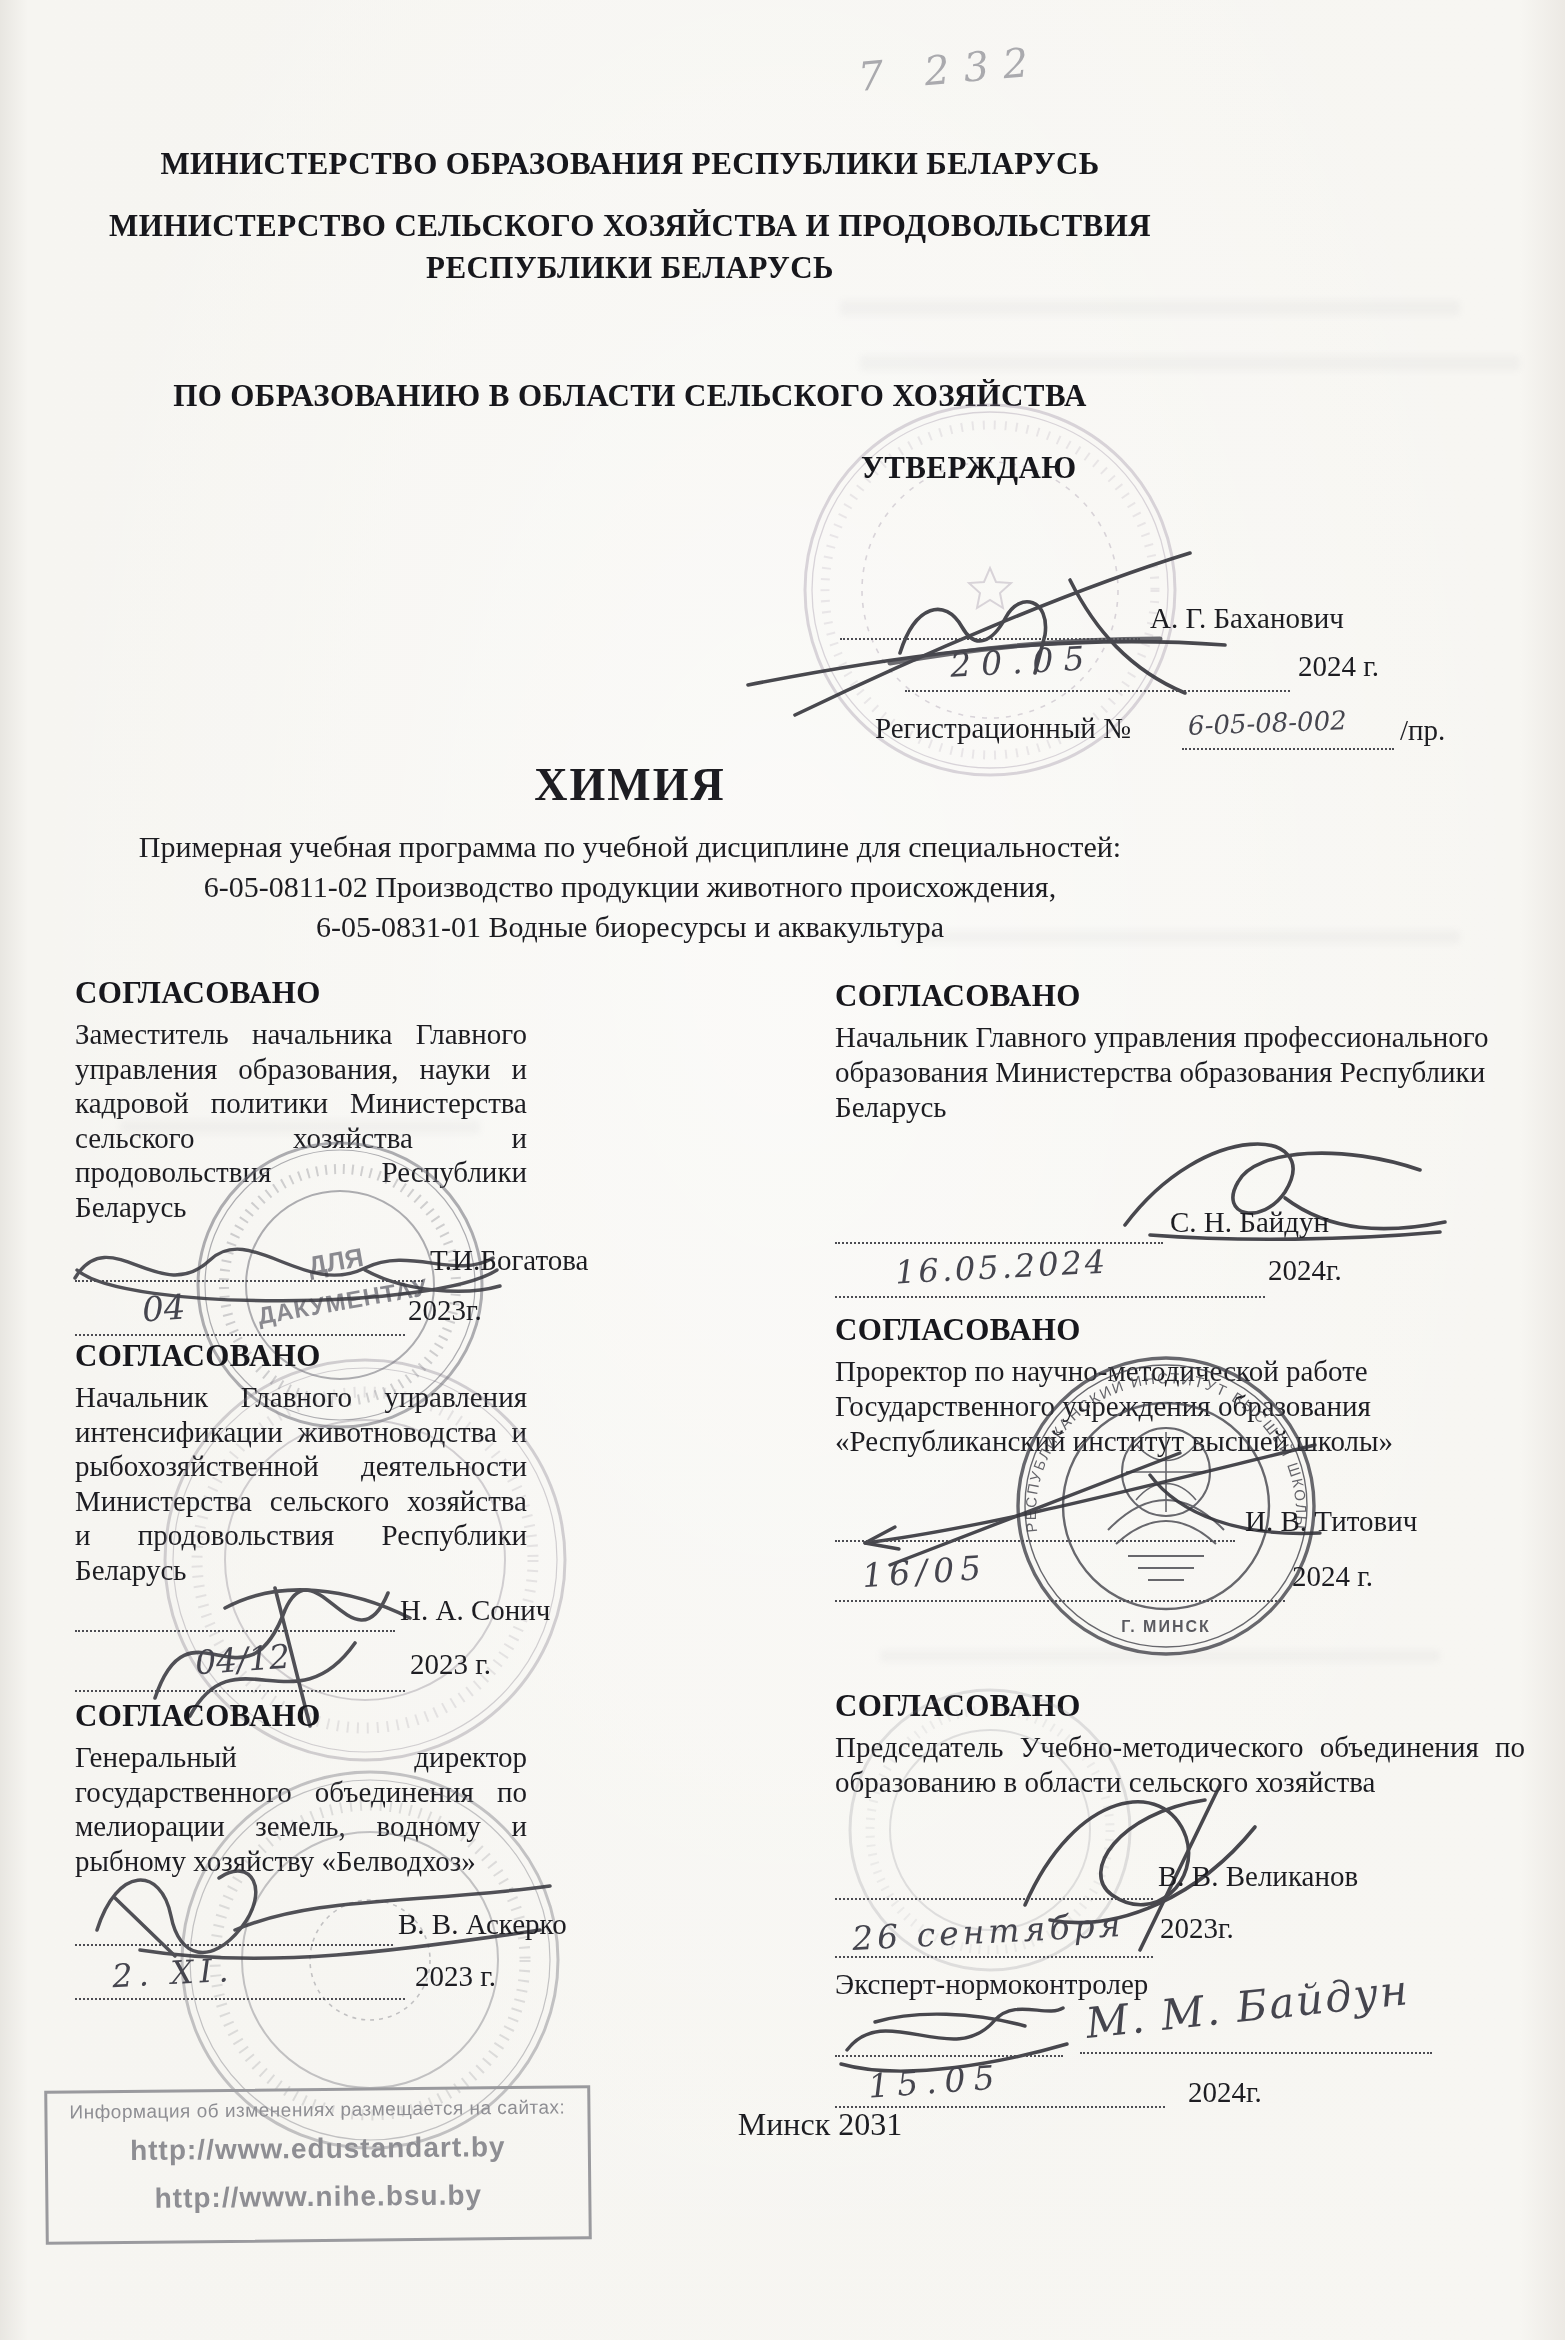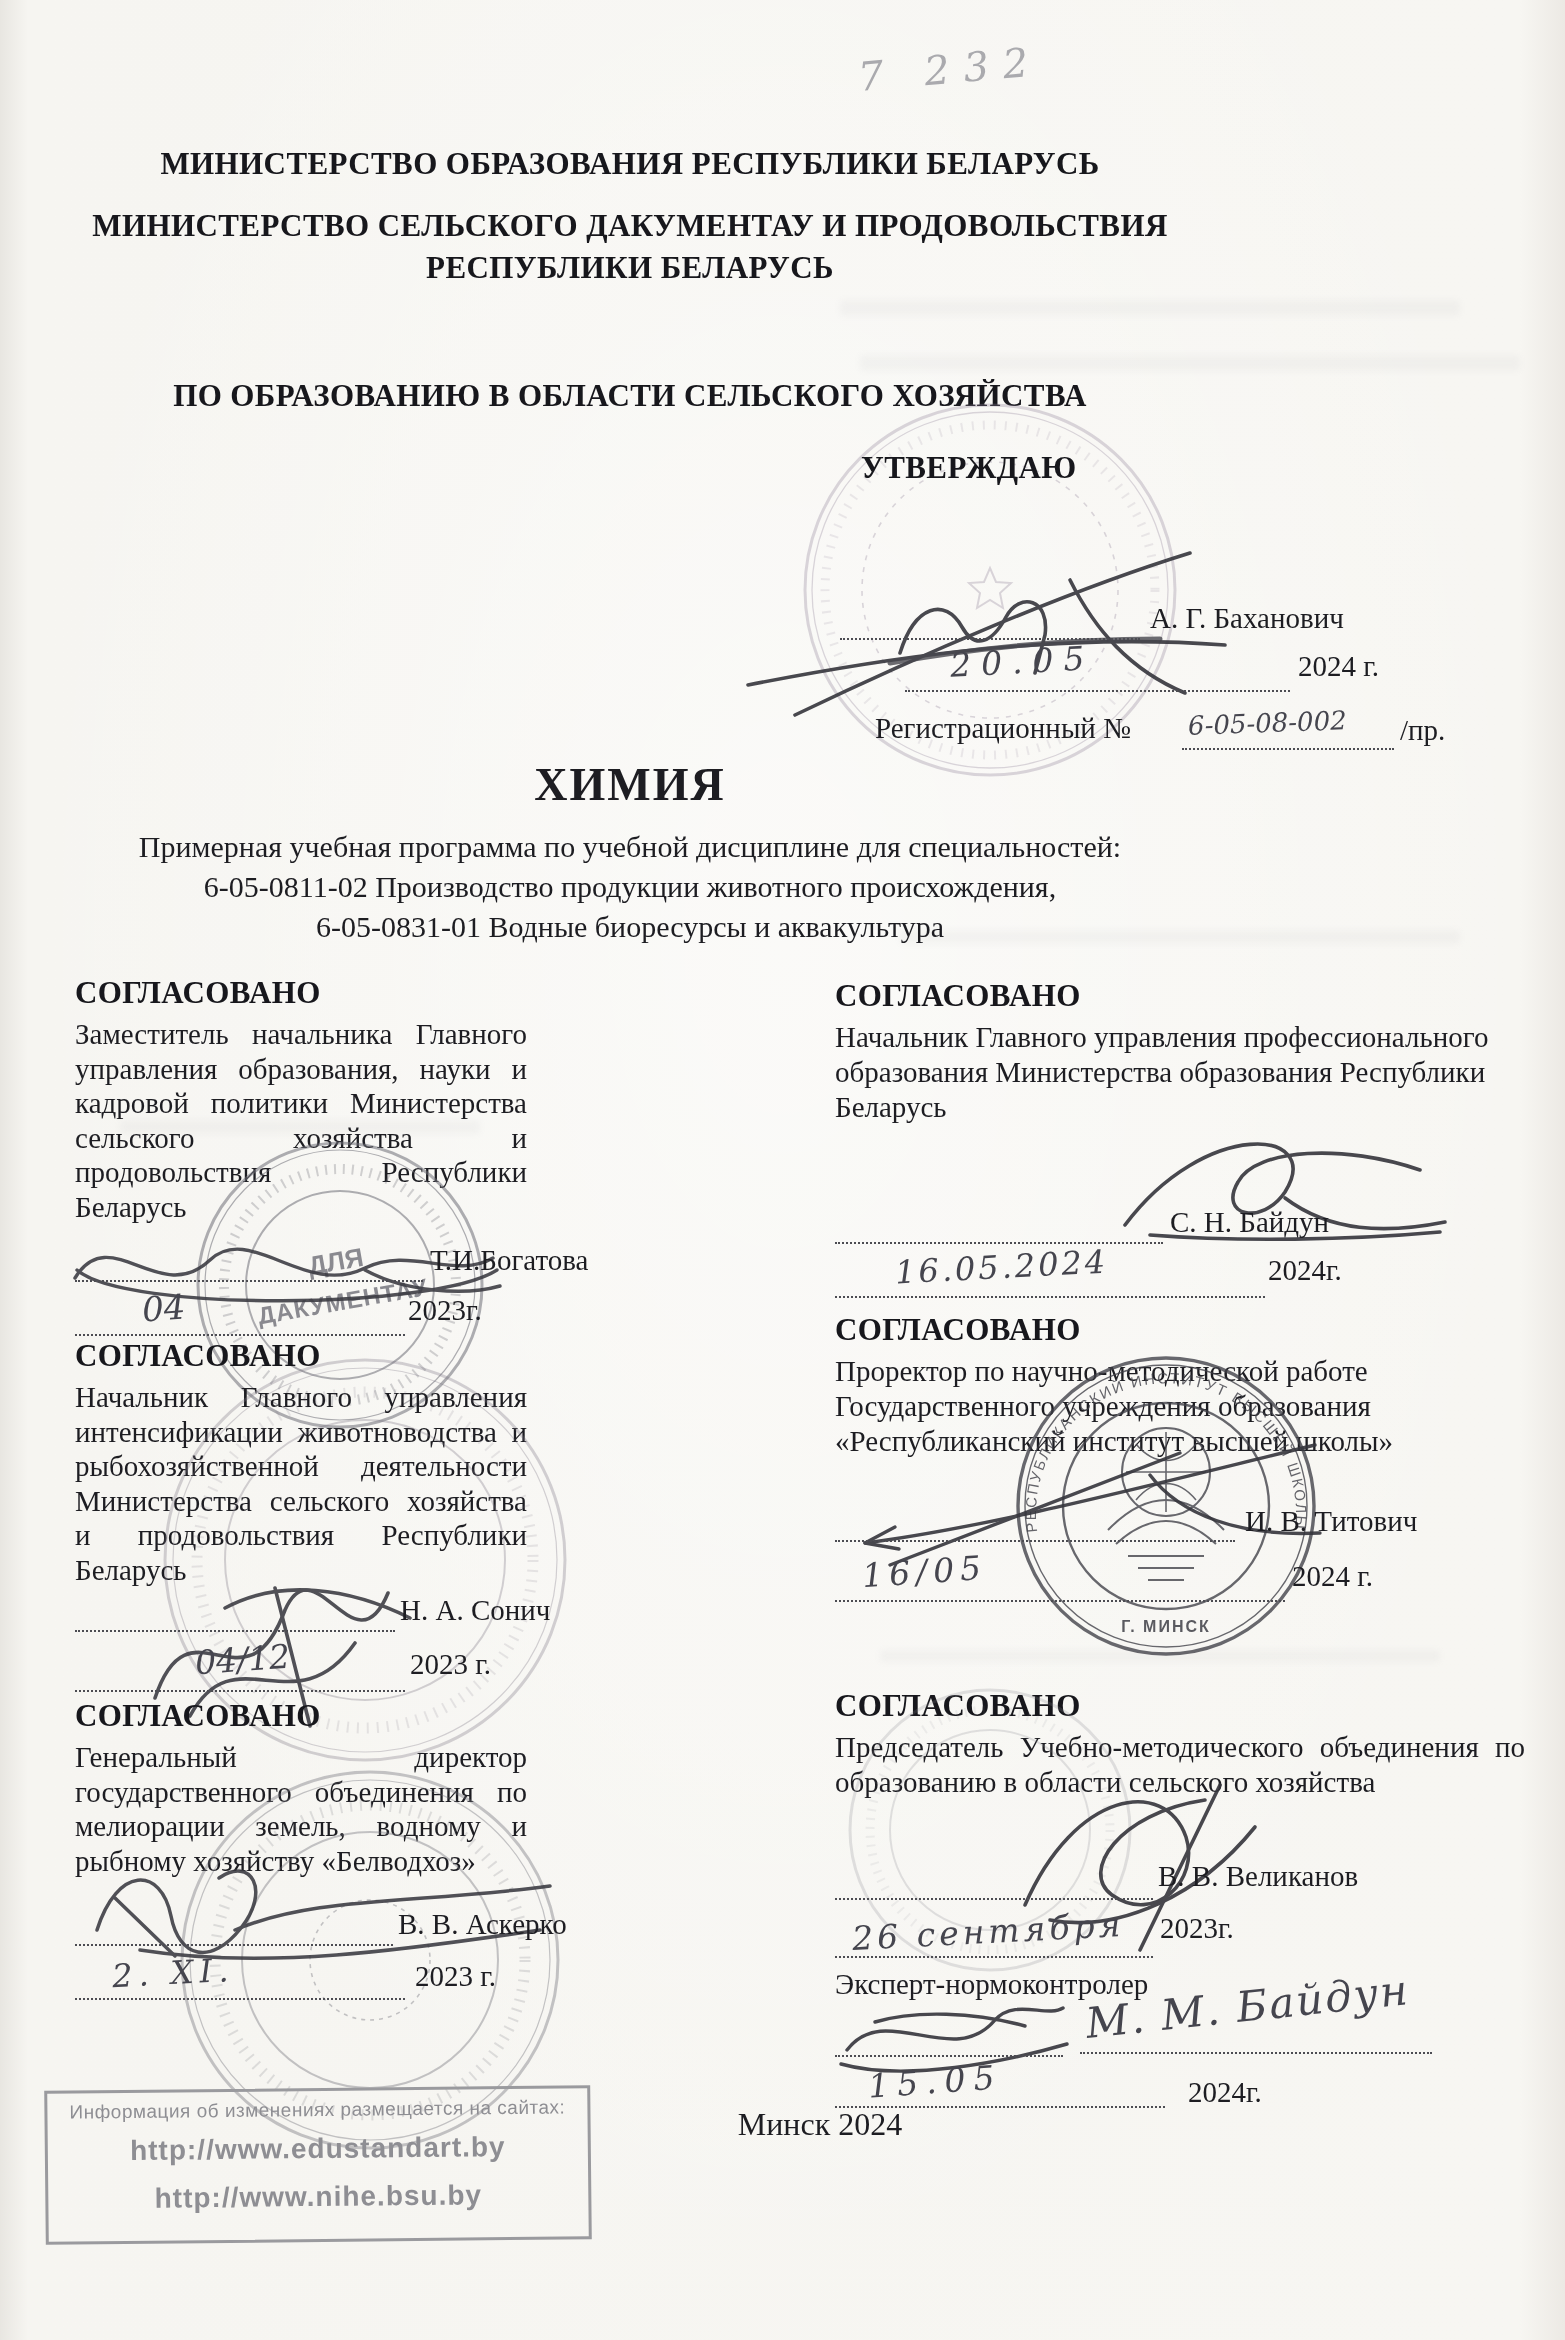--- a/index.html
+++ b/index.html
@@ -39,21 +39,21 @@
 
   <div class="ghost" style="left:840px;top:300px;width:620px;height:16px;"></div>
   <div class="ghost" style="left:860px;top:355px;width:660px;height:16px;"></div>
   <div class="ghost" style="left:120px;top:1120px;width:360px;height:14px;"></div>
   <div class="ghost" style="left:900px;top:930px;width:560px;height:14px;"></div>
   <div class="ghost" style="left:880px;top:1650px;width:560px;height:12px;"></div>
 
   <div class="abs pencil" style="left:858px;top:46px;font-size:40px;letter-spacing:14px;transform:rotate(-5deg);">7 232</div>
 
   <div class="abs hdr c" style="left:60px;top:146px;width:1140px;">МИНИСТЕРСТВО ОБРАЗОВАНИЯ РЕСПУБЛИКИ БЕЛАРУСЬ</div>
-  <div class="abs hdr c" style="left:60px;top:208px;width:1140px;">МИНИСТЕРСТВО СЕЛЬСКОГО ДАКУМЕНТАУ И ПРОДОВОЛЬСТВИЯ</div>
+  <div class="abs hdr c" style="left:60px;top:208px;width:1140px;">МИНИСТЕРСТВО СЕЛЬСКОГО ХОЗЯЙСТВА И ПРОДОВОЛЬСТВИЯ</div>
   <div class="abs hdr c" style="left:60px;top:250px;width:1140px;">РЕСПУБЛИКИ БЕЛАРУСЬ</div>
   <div class="abs hdr c" style="left:60px;top:378px;width:1140px;">ПО ОБРАЗОВАНИЮ В ОБЛАСТИ СЕЛЬСКОГО ХОЗЯЙСТВА</div>
 
   <svg class="stamp" style="left:790px;top:390px;" width="400" height="400" viewBox="0 0 400 400">
     <g fill="none" stroke="#8d7f96" opacity="0.30">
       <circle cx="200" cy="200" r="185" stroke-width="3"></circle>
       <circle cx="200" cy="200" r="178" stroke-width="1.3"></circle>
       <circle cx="200" cy="200" r="128" stroke-width="1.6" stroke-dasharray="5 7"></circle>
       <circle cx="200" cy="200" r="165" stroke-width="9" stroke-dasharray="2 9" opacity="0.5"></circle>
       <path d="M200,178 l6,14 15,1 -11,10 3,15 -13,-8 -13,8 3,-15 -11,-10 15,-1 z" stroke-width="2"></path>
@@ -270,15 +270,15 @@
   <div class="abs hand" style="left:868px;top:2062px;font-size:33px;letter-spacing:8px;transform:rotate(-4deg);">15.05</div>
   <div class="abs t29" style="left:1188px;top:2076px;">2024г.</div>
   <div class="abs dot" style="left:835px;top:2106px;width:330px;"></div>
 
   <div class="abs footer-box" style="left:45px;top:2088px;width:540px;height:148px;">
     <div class="abs c fs1" style="left:0;top:8px;width:100%;">Информация об изменениях размещается на сайтах:</div>
     <div class="abs c fs2" style="left:0;top:42px;width:100%;">http://www.edustandart.by</div>
     <div class="abs c fs2" style="left:0;top:90px;width:100%;">http://www.nihe.bsu.by</div>
   </div>
 
-  <div class="abs c" style="left:680px;top:2106px;width:280px;font-size:32px;">Минск 2024</div>
+  <div class="abs c" style="left:680px;top:2106px;width:280px;font-size:32px;">Минск 2031</div>
 
 </div>
 
 </body></html>

